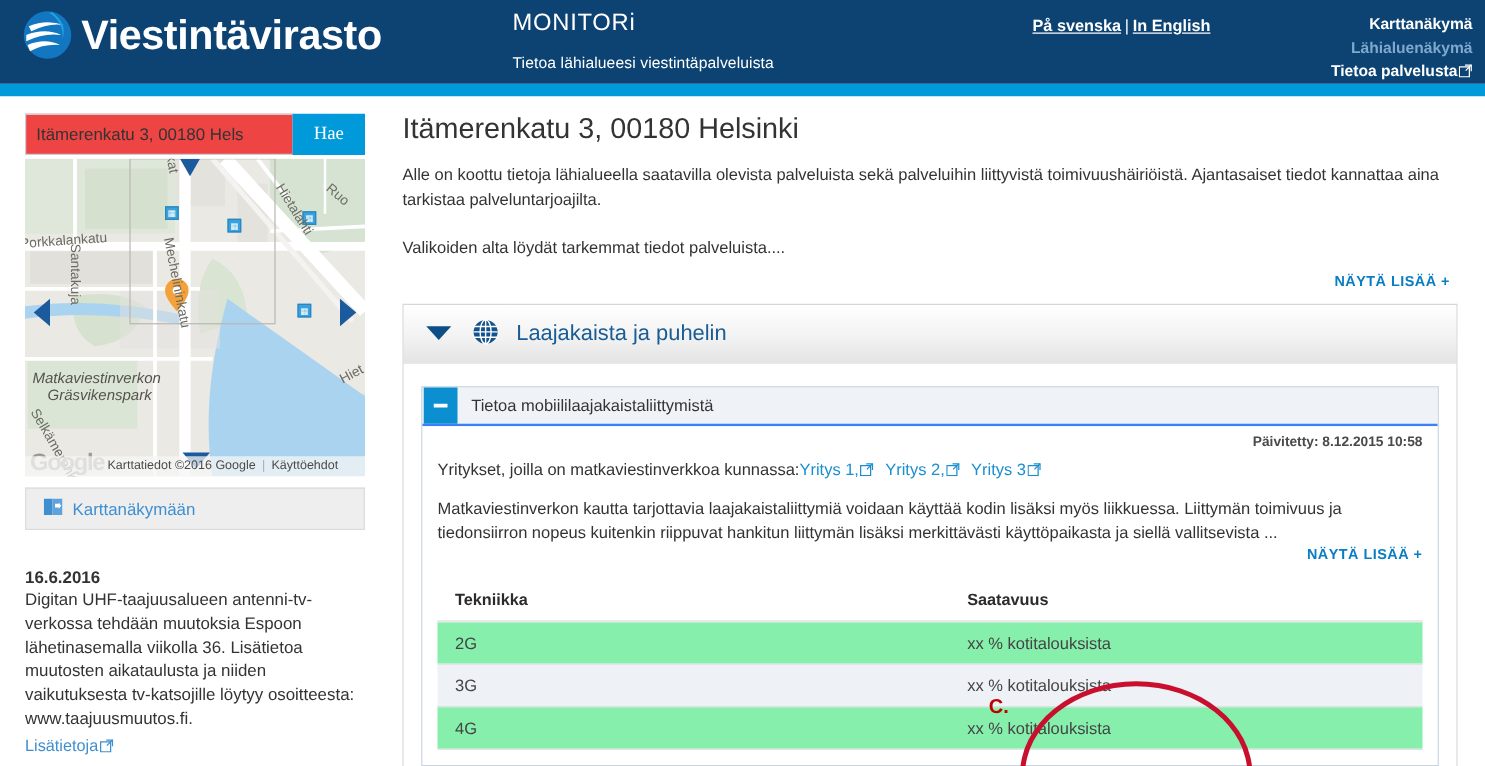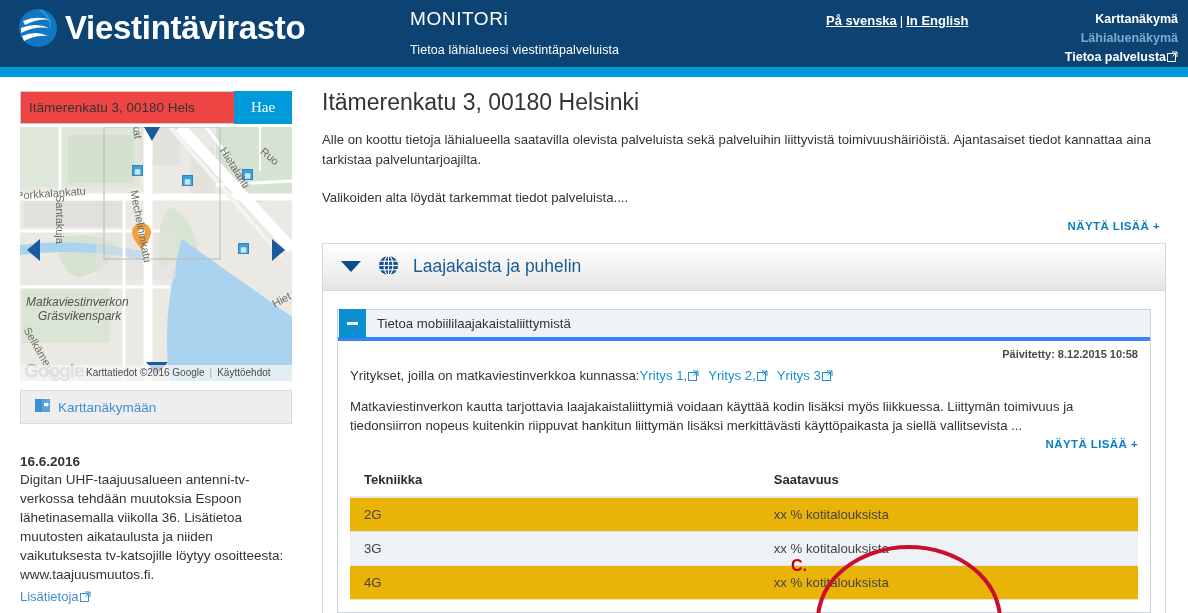--- a/index.html
+++ b/index.html
@@ -276,21 +276,21 @@
   }
   .acc-body { padding: 18px 14px 0 14px; background: #ffffff; }
 
   
   .panel { border: 1px solid #c7d4e0; background: #eff3f8; }
   .panel-head {
     height: 31px;
     display: flex;
     align-items: center;
     background: #eff3f8;
-    border-bottom: 4px solid #3b82f6;
+    border-bottom: 2px solid #3b82f6;
   }
   .minus-btn {
     width: 27px;
     height: 29px;
     background: #0b8fd1;
     display: flex;
     align-items: center;
     justify-content: center;
     cursor: pointer;
     flex: 0 0 27px;
@@ -348,21 +348,21 @@
     background: #ffffff;
     border-bottom: 2px solid #e9e9e9;
     font-weight: bold;
   }
   .tbl td {
     font-size: 13.2px;
     color: #444;
     padding: 9px 0 9px 14px;
     border-bottom: 1px solid #e4e4e4;
   }
-  .tbl tr.odd td { background: #eab308; }
+  .tbl tr.odd td { background: #86efac; }
   .tbl tr.even td { background: #eef1f5; }
   .col-a { width: 52%; }
   .col-b { width: 48%; }
 
   
   .annot-letter {
     position: absolute;
     left: 489px;
     top: 480px;
     font-size: 16px;

